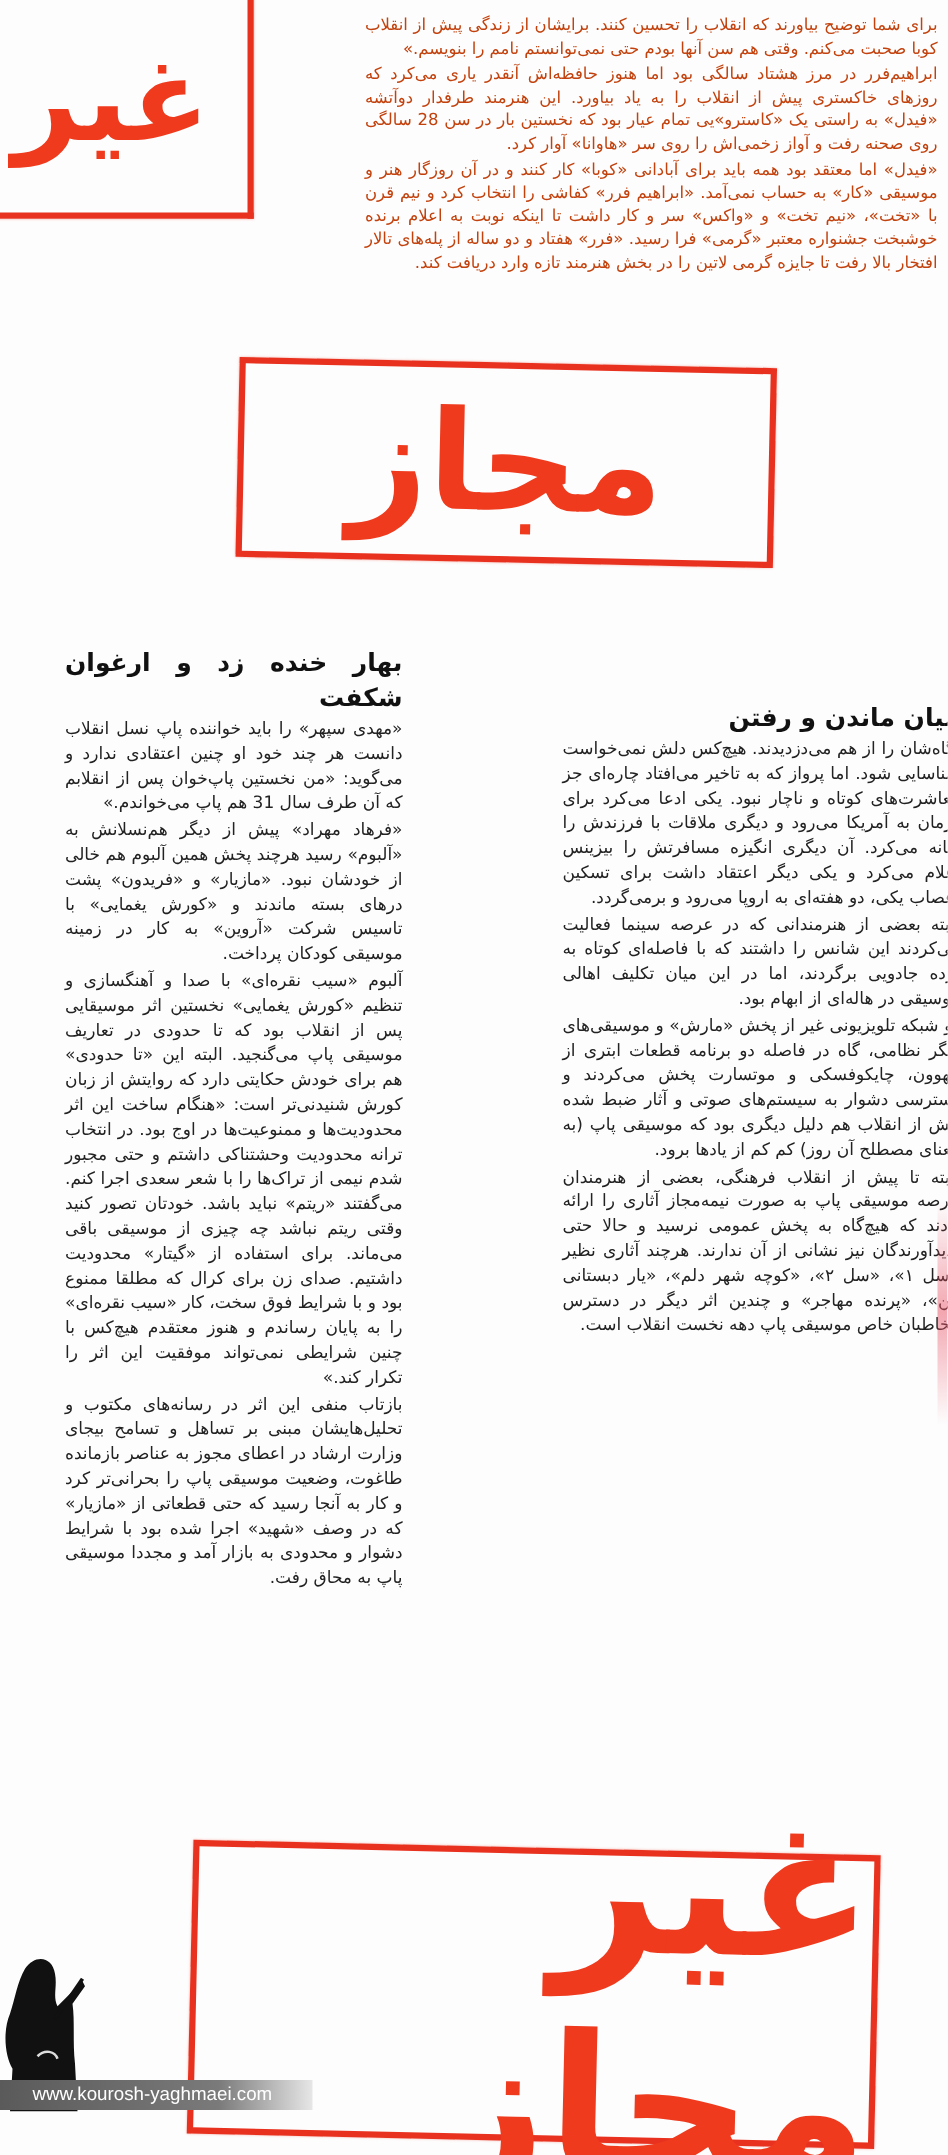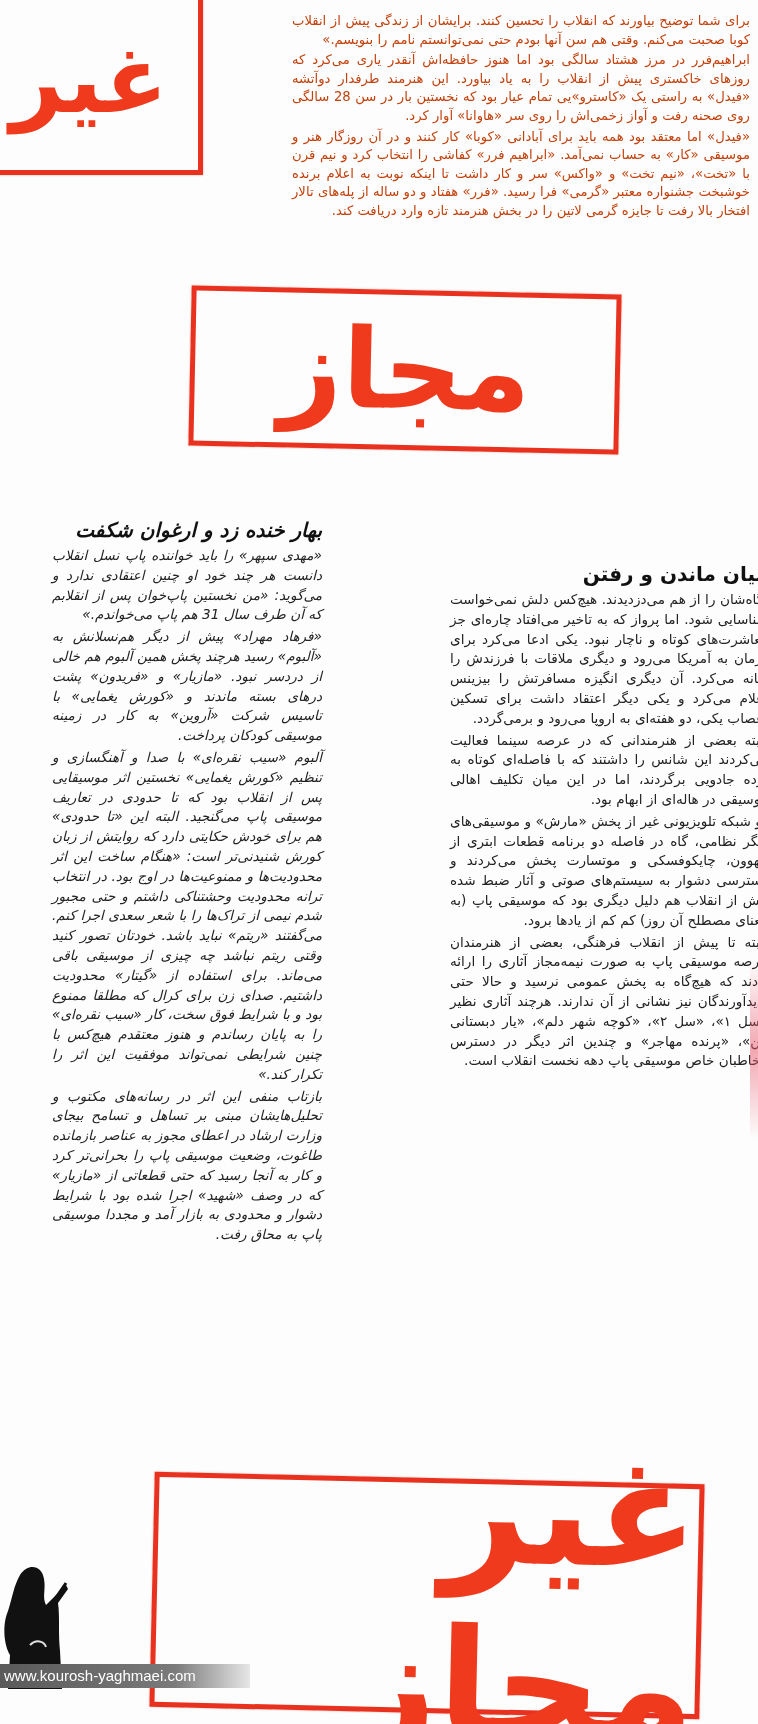--- a/index.html
+++ b/index.html
@@ -36,33 +36,33 @@
   .stamp-bottom {
     left:152px; top:1478px; width:540px; height:225px;
     transform:rotate(1.3deg);
     font-size:150px;
   }
   .column {
     position:absolute; direction:rtl; text-align:justify;
     font-size:13.6px; line-height:19.8px; color:#222;
   }
   .col-right { left:432px; top:560px; width:318px;margin-left:18px; }
-  .col-left  { left:52px;  top:516px; width:270px;font-style:italic; }
+  .col-left  { left:52px;  top:516px; width:270px; }
   .column h2 {
     margin:0 0 2px 0; font-size:20px; line-height:28px; font-weight:bold; color:#111;
   }
   .column p { margin:0 0 2px 0; }
   .figure {
     position:absolute; left:0; top:1555px; width:70px; height:140px;
   }
   .watermark {
     position:absolute; left:0; top:1664px; width:250px; height:24px;
     background:linear-gradient(90deg,#5a5a5a 0%,#7a7a7a 70%,rgba(140,140,140,0.2) 100%);
     color:#fff; font-family:"Liberation Sans", sans-serif;
-    font-size:15px; line-height:24px; padding-left:4px; box-sizing:border-box;
+    font-size:15px; line-height:24px; padding-left:26px; box-sizing:border-box;
   }
   .edge-mark {
     position:absolute; right:0; top:960px; width:8px; height:180px;
     background:linear-gradient(180deg,rgba(232,80,100,0) 0%, rgba(232,80,100,.5) 50%, rgba(232,80,100,0) 100%);
   }
 </style>
 </head>
 <body>
 
 <div class="top-text">
@@ -83,21 +83,21 @@
   <h2>میان ماندن و رفتن</h2>
   <p>نگاه‌شان را از هم می‌دزدیدند. هیچ‌کس دلش نمی‌خواست شناسایی شود. اما پرواز که به تاخیر می‌افتاد چاره‌ای جز معاشرت‌های کوتاه و ناچار نبود. یکی ادعا می‌کرد برای درمان به آمریکا می‌رود و دیگری ملاقات با فرزندش را بهانه می‌کرد. آن دیگری انگیزه مسافرتش را بیزینس اعلام می‌کرد و یکی دیگر اعتقاد داشت برای تسکین اعصاب یکی، دو هفته‌ای به اروپا می‌رود و برمی‌گردد.</p>
   <p>البته بعضی از هنرمندانی که در عرصه سینما فعالیت می‌کردند این شانس را داشتند که با فاصله‌ای کوتاه به پرده جادویی برگردند، اما در این میان تکلیف اهالی موسیقی در هاله‌ای از ابهام بود.</p>
   <p>دو شبکه تلویزیونی غیر از پخش «مارش» و موسیقی‌های دیگر نظامی، گاه در فاصله دو برنامه قطعات ابتری از بتهوون، چایکوفسکی و موتسارت پخش می‌کردند و دسترسی دشوار به سیستم‌های صوتی و آثار ضبط شده پیش از انقلاب هم دلیل دیگری بود که موسیقی پاپ (به معنای مصطلح آن روز) کم کم از یادها برود.</p>
   <p>البته تا پیش از انقلاب فرهنگی، بعضی از هنرمندان عرصه موسیقی پاپ به صورت نیمه‌مجاز آثاری را ارائه دادند که هیچ‌گاه به پخش عمومی نرسید و حالا حتی پدیدآورندگان نیز نشانی از آن ندارند. هرچند آثاری نظیر «سل ۱»، «سل ۲»، «کوچه شهر دلم»، «یار دبستانی من»، «پرنده مهاجر» و چندین اثر دیگر در دسترس مخاطبان خاص موسیقی پاپ دهه نخست انقلاب است.</p>
 </div>
 
 <div class="column col-left">
   <h2>بهار خنده زد و ارغوان شکفت</h2>
   <p>«مهدی سپهر» را باید خواننده پاپ نسل انقلاب دانست هر چند خود او چنین اعتقادی ندارد و می‌گوید: «من نخستین پاپ‌خوان پس از انقلابم که آن طرف سال 31 هم پاپ می‌خواندم.»</p>
-  <p>«فرهاد مهراد» پیش از دیگر هم‌نسلانش به «آلبوم» رسید هرچند پخش همین آلبوم هم خالی از دردسر نبود. «مازیار» و «فریدون» پشت درهای بسته ماندند و «کورش یغمایی» با تاسیس شرکت «آروین» به کار در زمینه موسیقی کودکان پرداخت.</p>
+  <p>«فرهاد مهراد» پیش از دیگر هم‌نسلانش به «آلبوم» رسید هرچند پخش همین آلبوم هم خالی از خودشان نبود. «مازیار» و «فریدون» پشت درهای بسته ماندند و «کورش یغمایی» با تاسیس شرکت «آروین» به کار در زمینه موسیقی کودکان پرداخت.</p>
   <p>آلبوم «سیب نقره‌ای» با صدا و آهنگسازی و تنظیم «کورش یغمایی» نخستین اثر موسیقایی پس از انقلاب بود که تا حدودی در تعاریف موسیقی پاپ می‌گنجید. البته این «تا حدودی» هم برای خودش حکایتی دارد که روایتش از زبان کورش شنیدنی‌تر است: «هنگام ساخت این اثر محدودیت‌ها و ممنوعیت‌ها در اوج بود. در انتخاب ترانه محدودیت وحشتناکی داشتم و حتی مجبور شدم نیمی از تراک‌ها را با شعر سعدی اجرا کنم. می‌گفتند «ریتم» نباید باشد. خودتان تصور کنید وقتی ریتم نباشد چه چیزی از موسیقی باقی می‌ماند. برای استفاده از «گیتار» محدودیت داشتیم. صدای زن برای کرال که مطلقا ممنوع بود و با شرایط فوق سخت، کار «سیب نقره‌ای» را به پایان رساندم و هنوز معتقدم هیچ‌کس با چنین شرایطی نمی‌تواند موفقیت این اثر را تکرار کند.»</p>
   <p>بازتاب منفی این اثر در رسانه‌های مکتوب و تحلیل‌هایشان مبنی بر تساهل و تسامح بیجای وزارت ارشاد در اعطای مجوز به عناصر بازمانده طاغوت، وضعیت موسیقی پاپ را بحرانی‌تر کرد و کار به آنجا رسید که حتی قطعاتی از «مازیار» که در وصف «شهید» اجرا شده بود با شرایط دشوار و محدودی به بازار آمد و مجددا موسیقی پاپ به محاق رفت.</p>
 </div>
 
 <div class="edge-mark"></div>
 
 <div class="stamp stamp-bottom">
   <span>غیر مجاز</span>
 </div>
 

